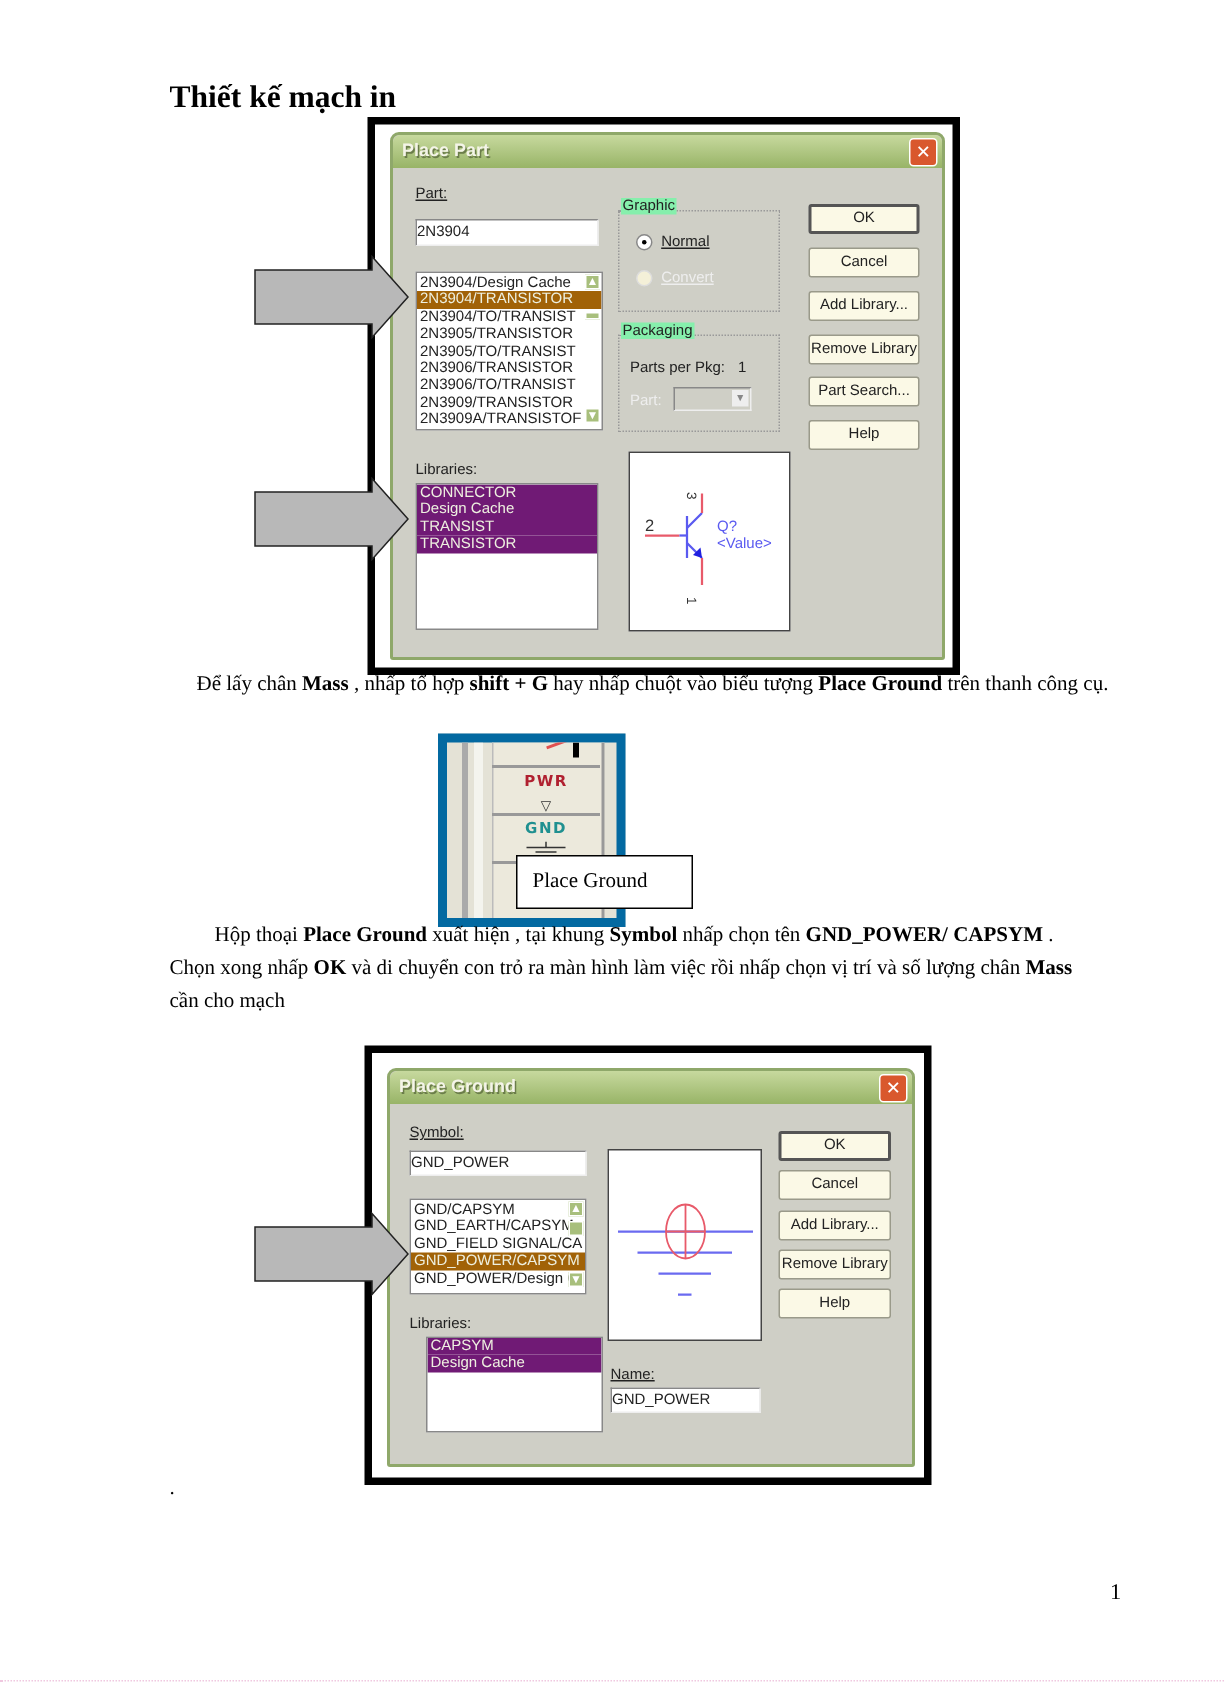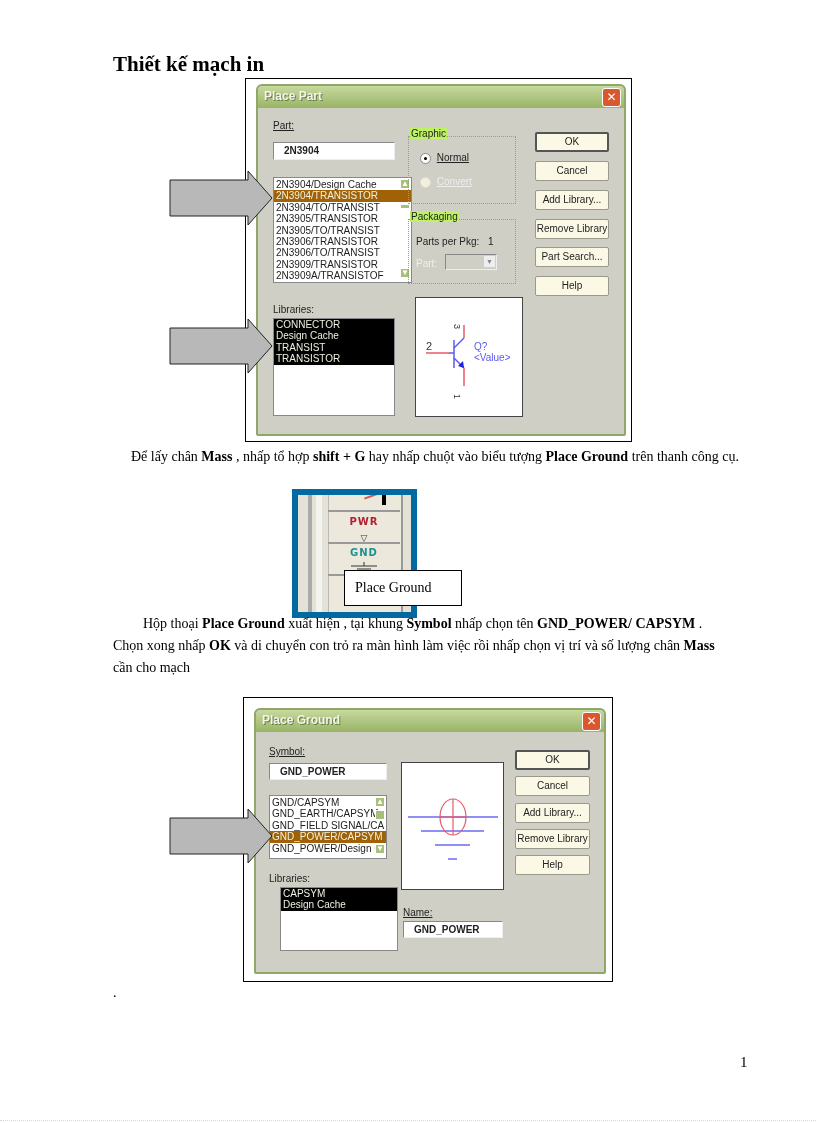--- a/index.html
+++ b/index.html
@@ -2,36 +2,36 @@
 <html><head>
 <meta charset="utf-8">
 <style>
   html, body { margin:0; padding:0; background:#fff; }
   body { width:816px; height:1123px; position:relative; overflow:hidden; font-family:"Liberation Serif", serif; color:#000; }
   .abs { position:absolute; }
   .heading { left:113px; top:52px; font-size:21px; font-weight:bold; }
   .para { font-size:14px; line-height:22px; }
   .para b { font-weight:bold; }
   
-  .frame { border:1px solid #000000; background:#fff; }
+  .frame { border:5px solid #000000; background:#fff; }
   .win { position:absolute; background:#cfcfc6; border:2px solid #8fa86a; border-radius:6px 6px 2px 2px; }
   .titlebar { position:absolute; left:0; right:0; top:0; height:22px; background:linear-gradient(#c7d99e,#98b467); border-radius:5px 5px 0 0; }
   .titletext { position:absolute; left:6px; top:3px; font-family:"Liberation Sans", sans-serif; font-weight:bold; font-size:12px; color:#f4f4e8; text-shadow:1px 1px 0 #6b7d4a; }
   .closebtn { position:absolute; right:3px; top:2px; width:17px; height:17px; background:#d9582d; border:1px solid #fff; border-radius:3px; color:#fff; font-family:"DejaVu Sans", sans-serif; font-size:12px; line-height:17px; text-align:center; font-weight:bold; }
   .ui { font-family:"Liberation Sans", sans-serif; font-size:10px; color:#222; }
   .lbl { position:absolute; }
-  .tbox { position:absolute; background:#fff; border:1px solid #888; border-right-color:#eee; border-bottom-color:#eee; box-sizing:border-box; padding:2px 10px;font-weight:bold; }
+  .tbox { position:absolute; background:#fff; border:1px solid #888; border-right-color:#eee; border-bottom-color:#eee; box-sizing:border-box; padding:2px 0; }
   .listbox { position:absolute; background:#fff; border:1px solid #888; box-sizing:border-box; overflow:hidden; }
   .li { height:11.4px; line-height:11.4px; padding-left:2px; white-space:nowrap; }
   .li.sel { background:#a16207; color:#eef0e0; }
-  .lib { background:#000000; color:#eef0e0; }
+  .lib { background:#701a75; color:#eef0e0; }
   .btn { position:absolute; background:#fbf9e6; border:1px solid #9a9a8a; border-radius:2px; box-sizing:border-box; text-align:center; line-height:18px; font-size:10px; }
   .btn.default { border:2px solid #555; line-height:16px; }
   .grp { position:absolute; border:1px dotted #999; box-sizing:border-box; }
-  .grpt { position:absolute; background:#bef264; padding:0 1px; }
+  .grpt { position:absolute; background:#86efac; padding:0 1px; }
   .scroll { position:absolute; width:10px; height:10px; background:#a8bf7c; border:1px solid #fff; box-sizing:border-box; color:#fff; font-size:8px; line-height:8px; text-align:center; }
   .preview { position:absolute; background:#fff; border:1px solid #444; box-sizing:border-box; }
   .arrow { position:absolute; }
   .tooltip { position:absolute; background:#fff; border:1px solid #000; font-family:"Liberation Serif", serif; font-size:14px; }
   .pagenum { left:740px; top:1054px; font-size:15px; }
   .dotline { left:0; right:0; top:1120px; height:0; border-top:1px dotted #f0c8e0; }
 </style>
 </head>
 <body>
 
@@ -39,21 +39,21 @@
 
 <div class="abs frame" style="left:245px; top:78px; width:385px; height:362px;">
   <div class="win ui" style="left:10px; top:5px; width:366px; height:348px;">
     <div class="titlebar">
       <span class="titletext">Place Part</span>
       <span class="closebtn">✕</span>
     </div>
     <span class="lbl" style="left:15px; top:34px; text-decoration:underline;">Part:</span>
     <div class="tbox" style="left:15px; top:56px; width:122px; height:18px;">2N3904</div>
 
-    <div class="listbox" style="left:15px; top:91px; width:139px; height:106px; padding-top:1px;">
+    <div class="listbox" style="left:15px; top:91px; width:125px; height:106px; padding-top:1px;">
       <div class="li">2N3904/Design Cache</div>
       <div class="li sel">2N3904/TRANSISTOR</div>
       <div class="li">2N3904/TO/TRANSIST</div>
       <div class="li">2N3905/TRANSISTOR</div>
       <div class="li">2N3905/TO/TRANSIST</div>
       <div class="li">2N3906/TRANSISTOR</div>
       <div class="li">2N3906/TO/TRANSIST</div>
       <div class="li">2N3909/TRANSISTOR</div>
       <div class="li">2N3909A/TRANSISTOF</div>
       <div class="scroll" style="right:1px; top:1px;">▲</div>

